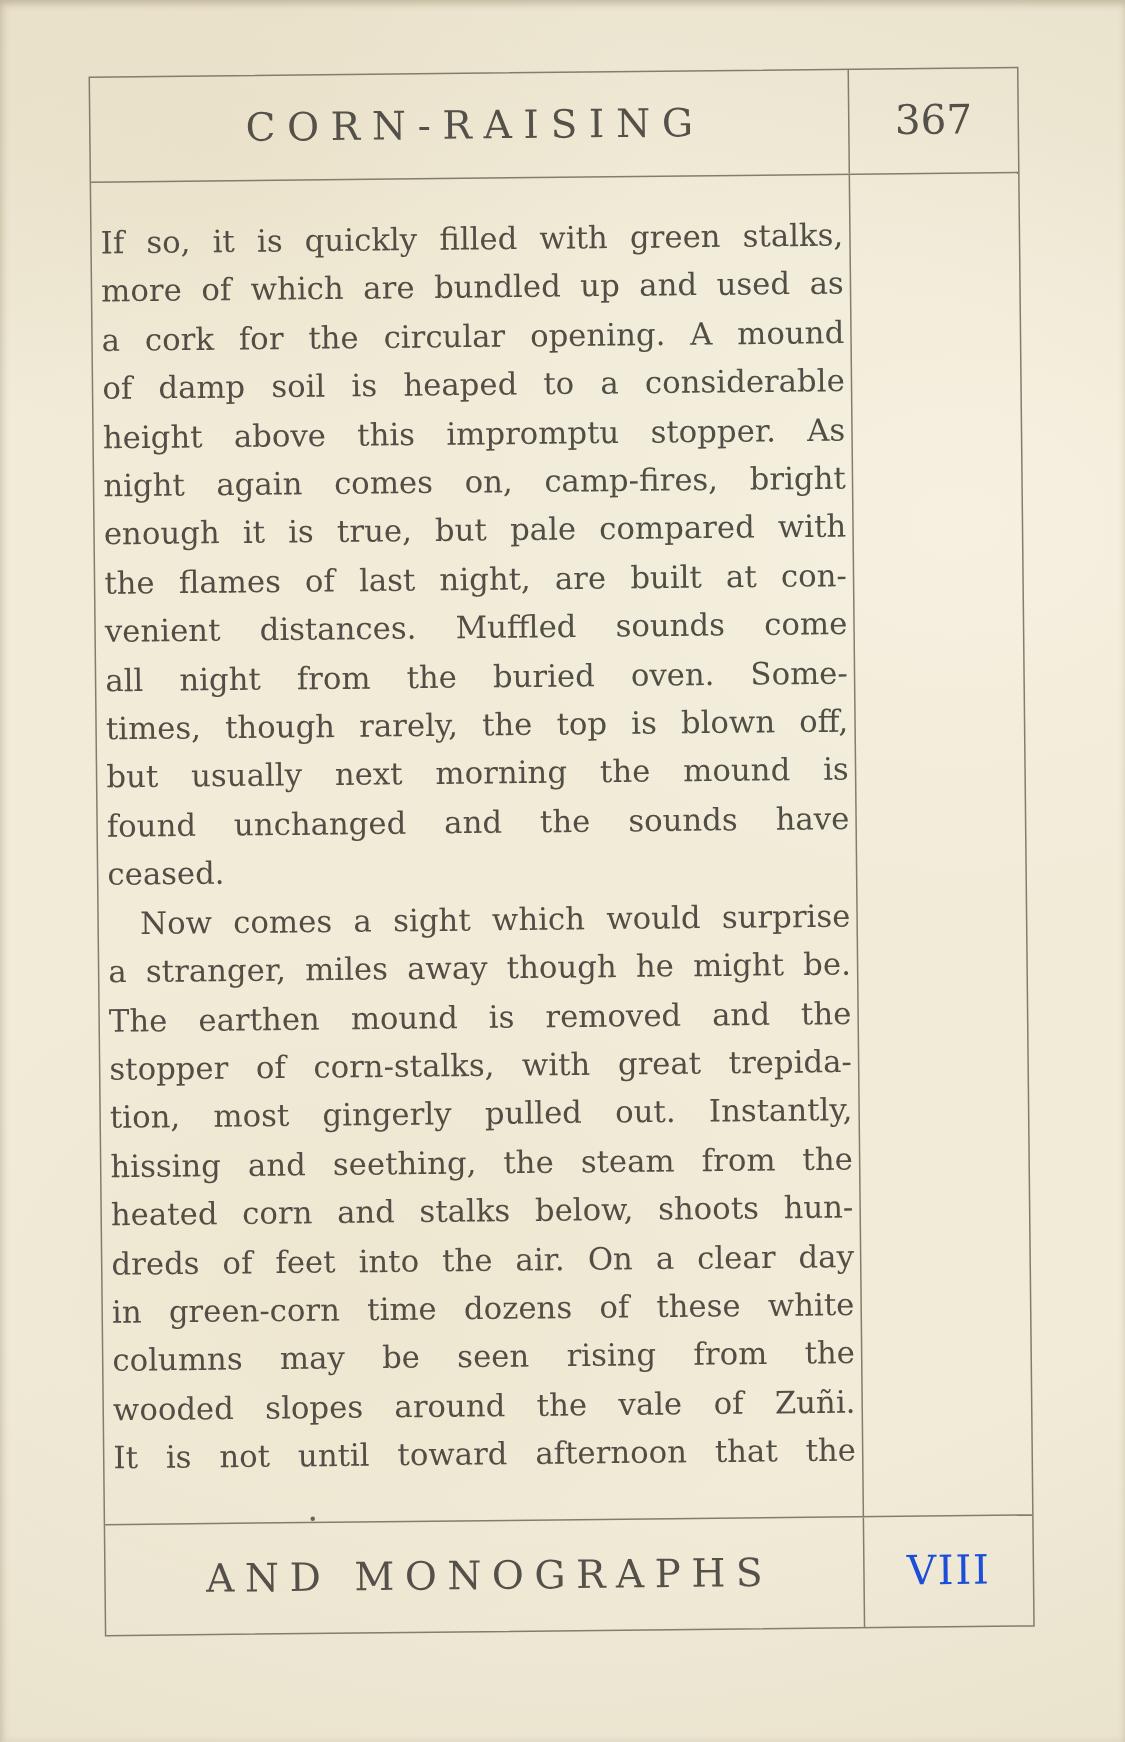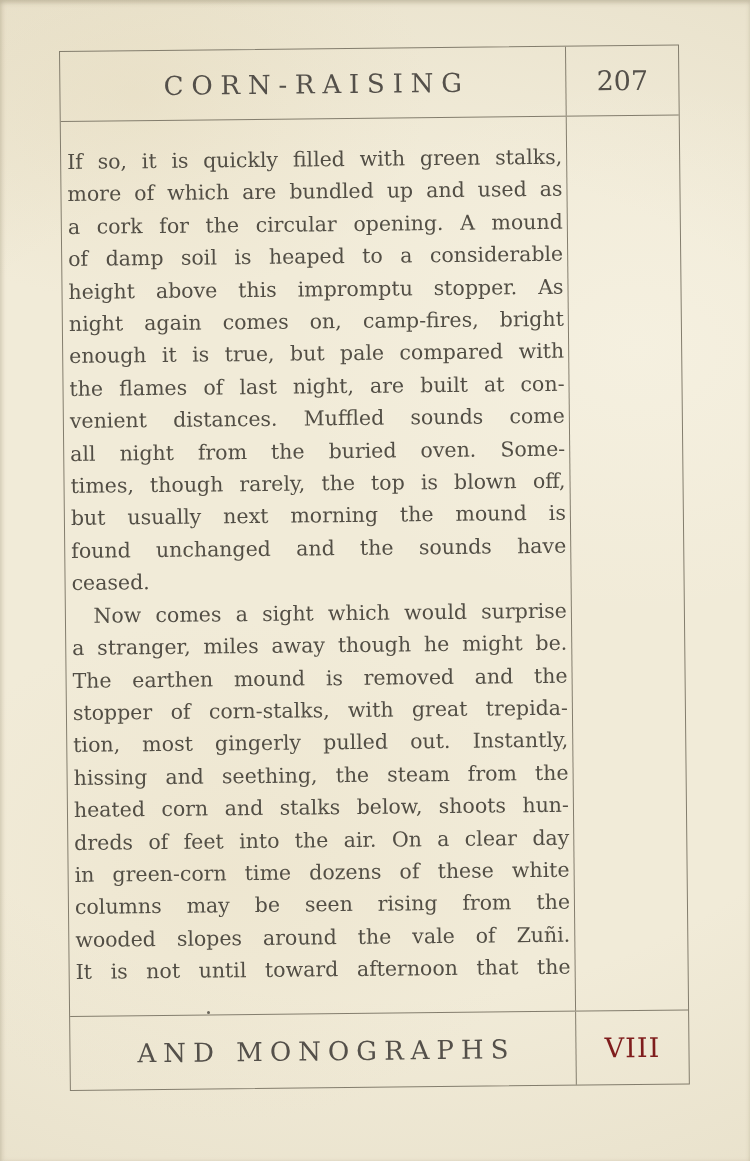--- a/index.html
+++ b/index.html
@@ -52,21 +52,21 @@
     white-space: nowrap;
   }
   .page-number { font-size: 27px; color: #54504a; }
   .footer-title {
     font-size: 26px;
     letter-spacing: 0.27em;
     margin-left: 0.27em;
     color: #54504a;
     white-space: nowrap;
   }
-  .volume-number { font-size: 27px; letter-spacing: 0.04em; color: #7f1d1d; }
+  .volume-number { font-size: 27px; letter-spacing: 0.04em; color: #1d4ed8; }
 
   .body-main {
     width: 506px;
     border-right: 1px solid #837d6d;
     padding: 24px 4px 0 6px;
   }
   .body-side { flex: 1; }
 
   .tl {
     font-size: 20.5px;
@@ -90,21 +90,21 @@
 </head>
 <body>
 
 <div class="frame">
 
   <div class="row row-header">
     <div class="cell-main">
       <span class="running-title">CORN-RAISING</span>
     </div>
     <div class="cell-side">
-      <span class="page-number">207</span>
+      <span class="page-number">367</span>
     </div>
   </div>
 
   <div class="row row-body">
     <div class="body-main">
         <div class="tl">If so, it is quickly filled with green stalks,</div>
         <div class="tl">more of which are bundled up and used as</div>
         <div class="tl">a cork for the circular opening.  A mound</div>
         <div class="tl">of damp soil is heaped to a considerable</div>
         <div class="tl">height above this impromptu stopper.  As</div>

